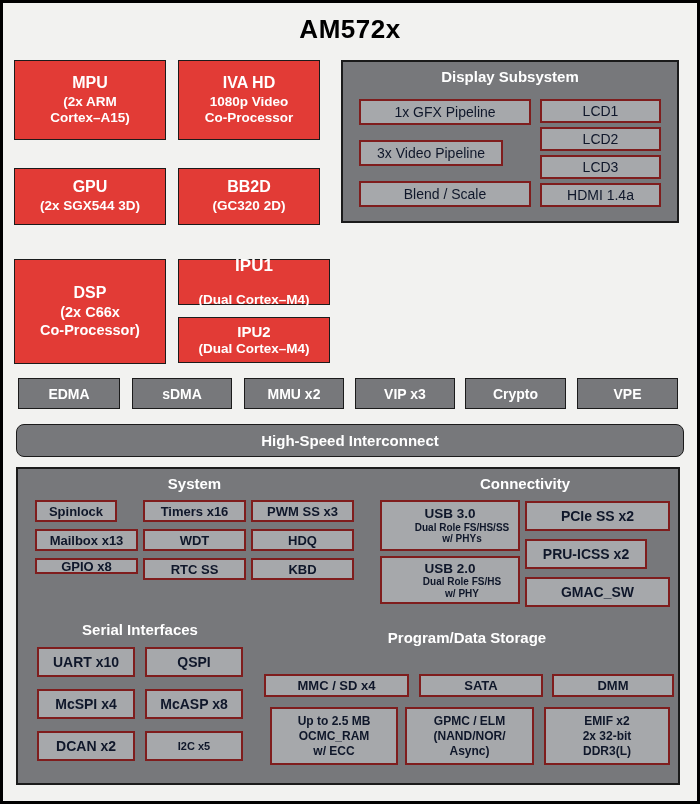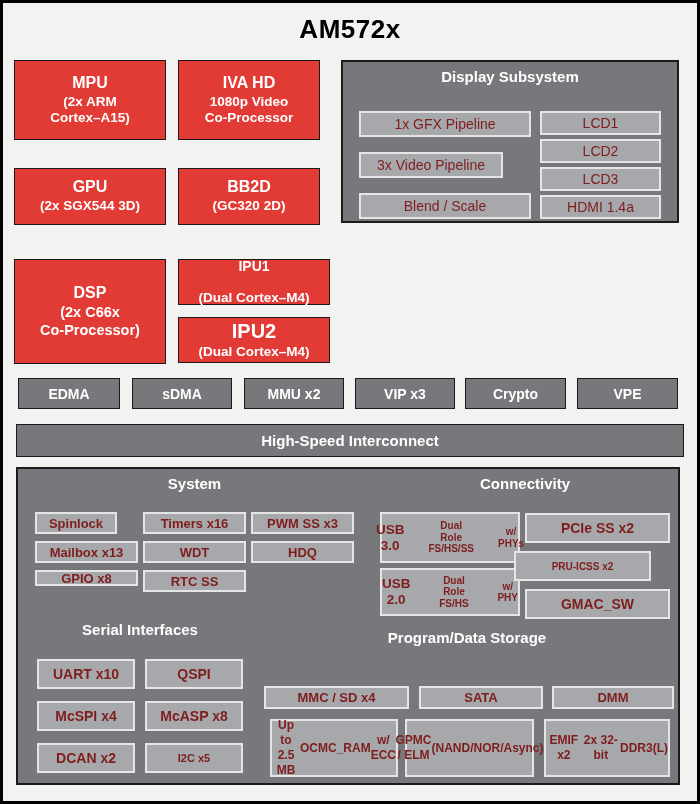--- a/index.html
+++ b/index.html
@@ -18,32 +18,32 @@
     color:#fff;display:flex;flex-direction:column;align-items:center;justify-content:center;
     text-align:center;font-weight:bold;
   }
   .red .bt{font-size:16px;margin-bottom:2px;}
   .red .bs{font-size:13.5px;line-height:1.22;}
   .chip{
     background:var(--gray_dark,#77787b);border:1px solid var(--border_dark,#1b1b1b);
     color:#fff;font-weight:bold;display:flex;align-items:center;justify-content:center;
     font-size:14px;
   }
-  .bar{font-size:15px;}
+  .bar{font-size:15px;border-radius:8px;}
   .panel{
     background:var(--gray_dark,#77787b);border:2px solid var(--border_dark,#1b1b1b);color:#fff;
   }
   .ptitle{position:absolute;text-align:center;font-weight:bold;font-size:15px;color:#fff;}
   .cell{
     position:absolute;box-sizing:border-box;background:var(--gray_light,#a6a8ab);
-    border:2px solid #e5e5e5;color:#7f1d1d;font-weight:bold;
-    display:flex;align-items:center;justify-content:center;text-align:center;font-size:13px;margin-top:12px;
+    border:2px solid #7f1d1d;color:#0f172a;font-weight:bold;
+    display:flex;align-items:center;justify-content:center;text-align:center;font-size:13px;
   }
   .cell.light{font-weight:normal;font-size:14px;}
-  .cell.multi{flex-direction:row;line-height:1.18;}
+  .cell.multi{flex-direction:column;line-height:1.18;text-align:right;}
   .cell .big{font-size:13.5px;}
   .cell .small{font-size:10px;line-height:1.15;padding-left:24px;}
   .cell .m12{font-size:12px;line-height:1.25;}
 </style>
 </head>
 <body>
 
 <div class="page">
 
   <div class="title">AM572x</div>
@@ -65,25 +65,25 @@
   <div class="abs red" style="left:178px;top:168px;width:142px;height:57px">
     <div class="bt">BB2D</div>
     <div class="bs">(GC320 2D)</div>
   </div>
   <div class="abs red" style="left:14px;top:259px;width:152px;height:105px">
     <div class="bt">DSP</div>
     <div class="bs" style="font-size:14.5px">(2x C66x</div>
     <div class="bs" style="font-size:14.5px">Co-Processor)</div>
   </div>
   <div class="abs red" style="left:178px;top:259px;width:152px;height:46px">
-    <div class="bt" style="font-size:14px;margin-bottom:16px">IPU1</div>
+    <div class="bt" style="font-size:17px;margin-bottom:16px">IPU1</div>
     <div class="bs">(Dual Cortex–M4)</div>
   </div>
   <div class="abs red" style="left:178px;top:317px;width:152px;height:46px">
-    <div class="bt" style="font-size:20px;margin-bottom:1px">IPU2</div>
+    <div class="bt" style="font-size:15px;margin-bottom:1px">IPU2</div>
     <div class="bs">(Dual Cortex–M4)</div>
   </div>
 
   <div class="abs panel" style="left:341px;top:60px;width:338px;height:163px">
     <div class="ptitle" style="left:0;top:6px;width:100%">Display Subsystem</div>
     <div class="cell light" style="left:16px;top:37px;width:172px;height:26px">1x GFX Pipeline</div>
     <div class="cell light" style="left:16px;top:78px;width:144px;height:26px">3x Video Pipeline</div>
     <div class="cell light" style="left:16px;top:119px;width:172px;height:26px">Blend / Scale</div>
     <div class="cell light" style="left:197px;top:37px;width:121px;height:24px">LCD1</div>
     <div class="cell light" style="left:197px;top:65px;width:121px;height:24px">LCD2</div>
@@ -104,34 +104,35 @@
 
     <div class="ptitle" style="left:17px;top:6px;width:319px">System</div>
     <div class="cell" style="left:17px;top:31px;width:82px;height:22px">Spinlock</div>
     <div class="cell" style="left:125px;top:31px;width:103px;height:22px">Timers x16</div>
     <div class="cell" style="left:233px;top:31px;width:103px;height:22px">PWM SS x3</div>
     <div class="cell" style="left:17px;top:60px;width:103px;height:22px">Mailbox x13</div>
     <div class="cell" style="left:125px;top:60px;width:103px;height:22px">WDT</div>
     <div class="cell" style="left:233px;top:60px;width:103px;height:22px">HDQ</div>
     <div class="cell" style="left:17px;top:89px;width:103px;height:16px">GPIO x8</div>
     <div class="cell" style="left:125px;top:89px;width:103px;height:22px">RTC SS</div>
+    <div class="cell" style="left:233px;top:89px;width:103px;height:22px">KBD</div>
 
     <div class="ptitle" style="left:362px;top:6px;width:290px">Connectivity</div>
     <div class="cell multi" style="left:362px;top:31px;width:140px;height:51px">
       <span class="big">USB 3.0</span>
       <span class="small">Dual Role FS/HS/SS</span>
       <span class="small">w/ PHYs</span>
     </div>
     <div class="cell multi" style="left:362px;top:87px;width:140px;height:48px">
       <span class="big">USB 2.0</span>
       <span class="small">Dual Role FS/HS</span>
       <span class="small">w/ PHY</span>
     </div>
     <div class="cell" style="left:507px;top:32px;width:145px;height:30px;font-size:14px">PCIe SS x2</div>
-    <div class="cell" style="left:496px;top:70px;width:137px;height:30px;font-size:10px">PRU-ICSS x2</div>
+    <div class="cell" style="left:507px;top:70px;width:122px;height:30px;font-size:14px">PRU-ICSS x2</div>
     <div class="cell" style="left:507px;top:108px;width:145px;height:30px;font-size:14px">GMAC_SW</div>
 
     <div class="ptitle" style="left:14px;top:152px;width:216px">Serial Interfaces</div>
     <div class="cell" style="left:19px;top:178px;width:98px;height:30px;font-size:14px">UART x10</div>
     <div class="cell" style="left:127px;top:178px;width:98px;height:30px;font-size:14px">QSPI</div>
     <div class="cell" style="left:19px;top:220px;width:98px;height:30px;font-size:14px">McSPI x4</div>
     <div class="cell" style="left:127px;top:220px;width:98px;height:30px;font-size:14px">McASP x8</div>
     <div class="cell" style="left:19px;top:262px;width:98px;height:30px;font-size:14px">DCAN x2</div>
     <div class="cell" style="left:127px;top:262px;width:98px;height:30px;font-size:11px">I2C x5</div>
 

